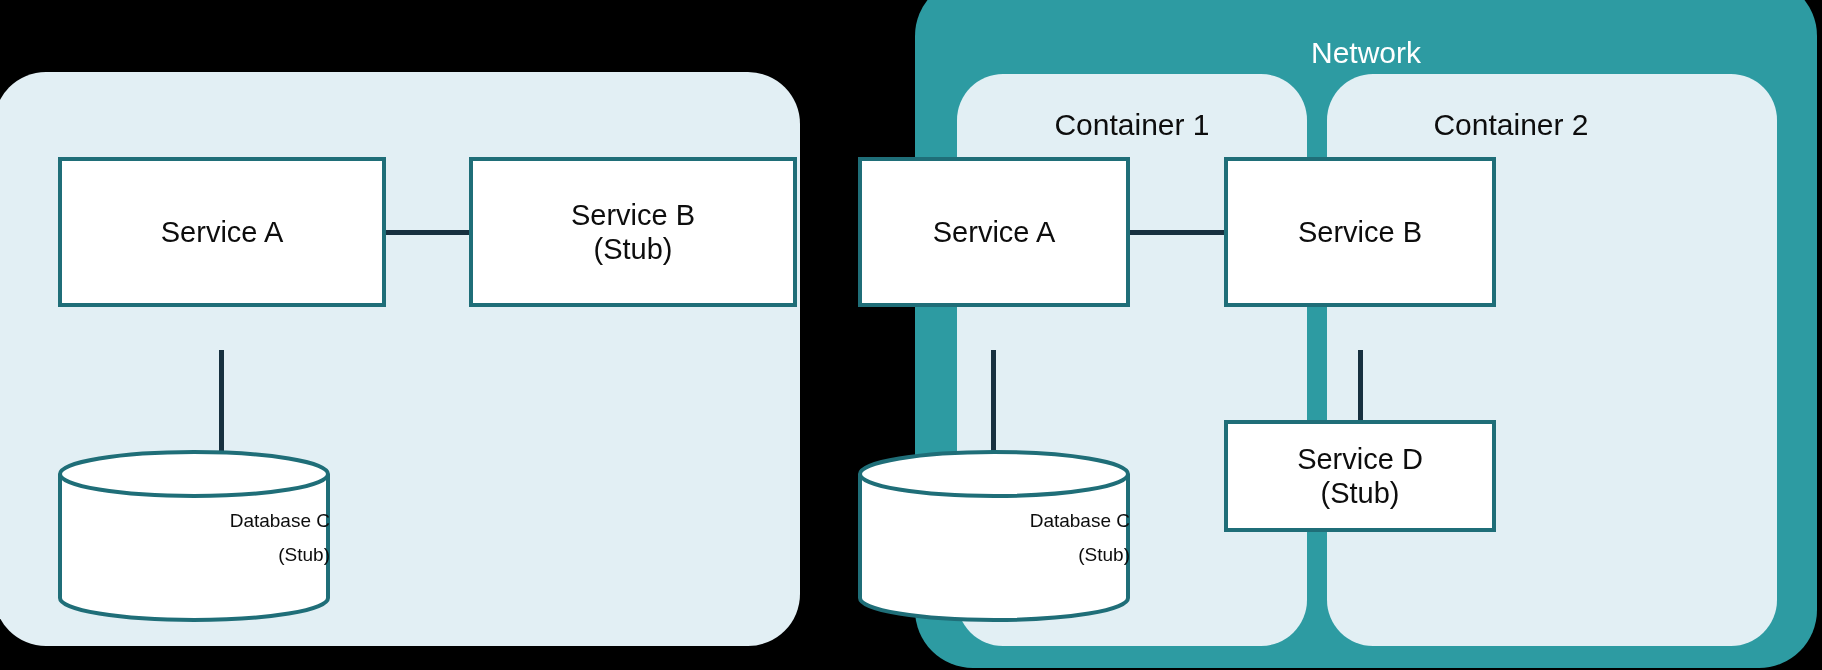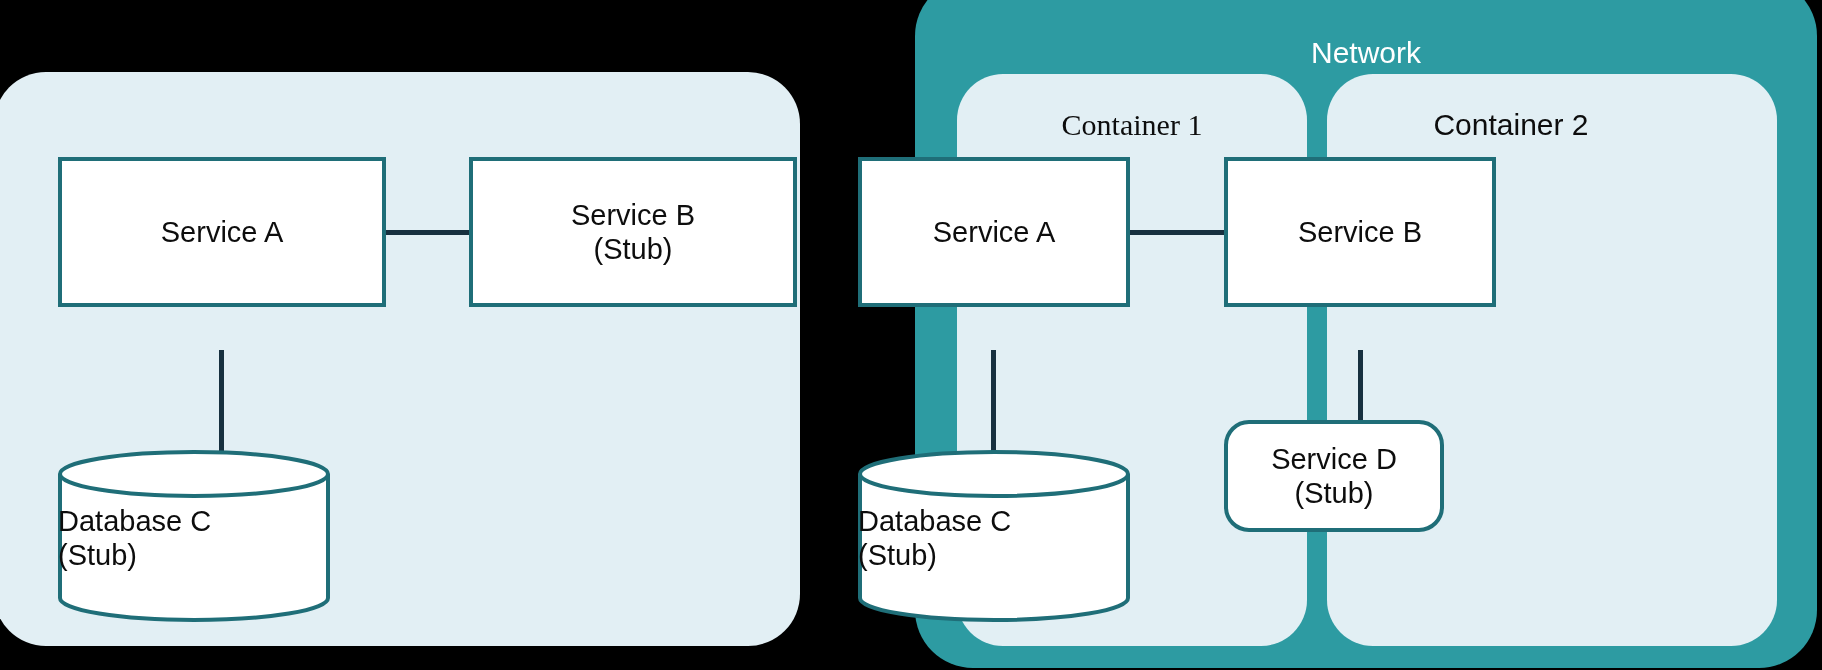--- a/index.html
+++ b/index.html
@@ -36,21 +36,21 @@
   }
   .node-label{
     font-size:29px;line-height:34px;color:#0d0d0d;white-space:pre-line;
   }
 
   
   .cyl{position:absolute;box-sizing:border-box;}
   .cyl svg{position:absolute;left:0;top:0;overflow:visible;}
   .cyl-label{
     position:absolute;left:0;right:0;
-    text-align:left;font-size:29px;line-height:34px;color:#0d0d0d;
+    text-align:right;font-size:19px;line-height:34px;color:#0d0d0d;
     white-space:pre-line;
   }
 
   
   .conn{position:absolute;background:#17303f;}
 </style>
 </head>
 <body>
 
 <div id="stage">
@@ -79,21 +79,21 @@
     <div class="cyl-label" style="top:52px;">Database C
 (Stub)</div>
   </div>
 
   <div class="panel panel-net" style="left:915px;top:-22px;width:902px;height:690px;border-radius:58px;"></div>
 
   <div class="panel-title on-teal" style="left:915px;top:36px;width:902px;">Network</div>
 
   <div class="panel panel-light" style="left:957px;top:74px;width:350px;height:572px;border-radius:46px;"></div>
 
-  <div class="panel-title" style="left:957px;top:108px;width:350px;font-family:Liberation Serif, serif;">Container 1</div>
+  <div class="panel-title" style="left:957px;top:108px;width:350px;">Container 1</div>
 
   <div class="panel panel-light" style="left:1327px;top:74px;width:450px;height:572px;border-radius:46px;"></div>
 
   <div class="panel-title" style="left:1327px;top:108px;width:368px;">Container 2</div>
 
   <div class="conn" style="left:1128px;top:230px;width:98px;height:5px;"></div>
 
   <div class="conn" style="left:991px;top:350px;width:5px;height:122px;"></div>
 
   <div class="conn" style="left:1358px;top:350px;width:5px;height:70px;"></div>
@@ -108,18 +108,18 @@
 
   <div class="cyl" style="left:858px;top:452px;width:272px;height:168px;">
     <svg width="272" height="168" viewBox="0 0 272 168">
       <path d="M2,22 L2,146 A134,22 0 0 0 270,146 L270,22" fill="#ffffff" stroke="#1f6e78" stroke-width="4"></path>
       <ellipse cx="136" cy="22" rx="134" ry="22" fill="#ffffff" stroke="#1f6e78" stroke-width="4"></ellipse>
     </svg>
     <div class="cyl-label" style="top:52px;">Database C
 (Stub)</div>
   </div>
 
-  <div class="node" style="left:1224px;top:420px;width:220px;height:112px;border-radius:25px;">
+  <div class="node" style="left:1224px;top:420px;width:272px;height:112px;">
     <span class="node-label">Service D
 (Stub)</span>
   </div>
 
 </div>
 
 </body></html>

